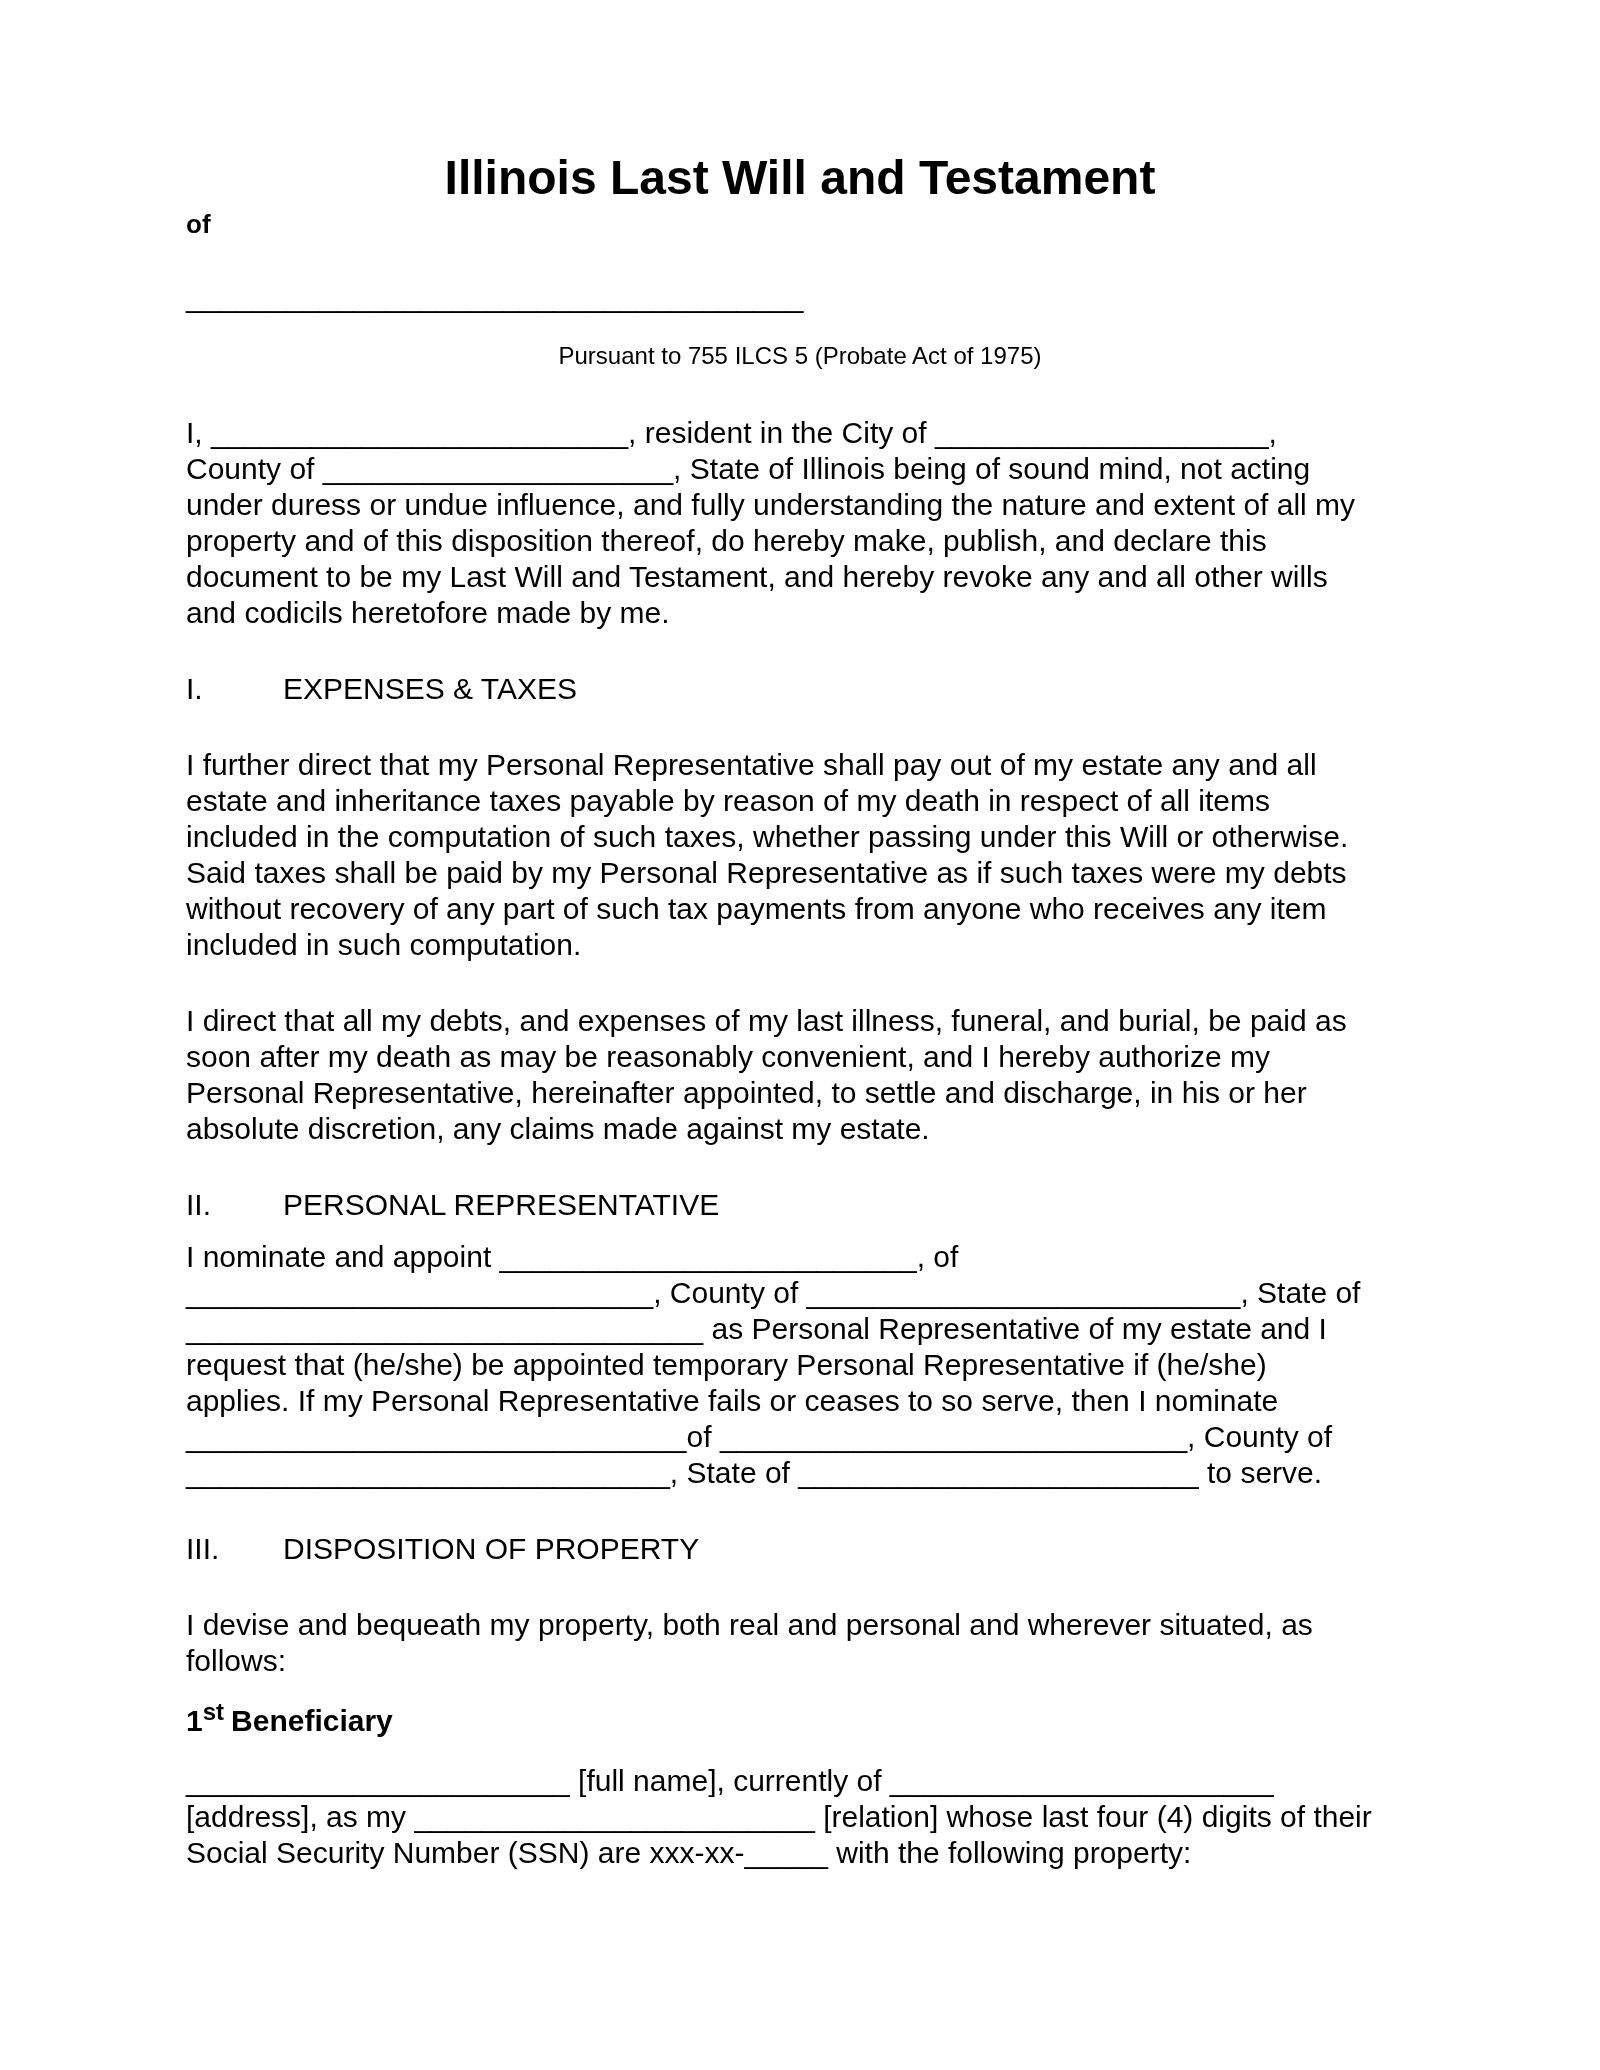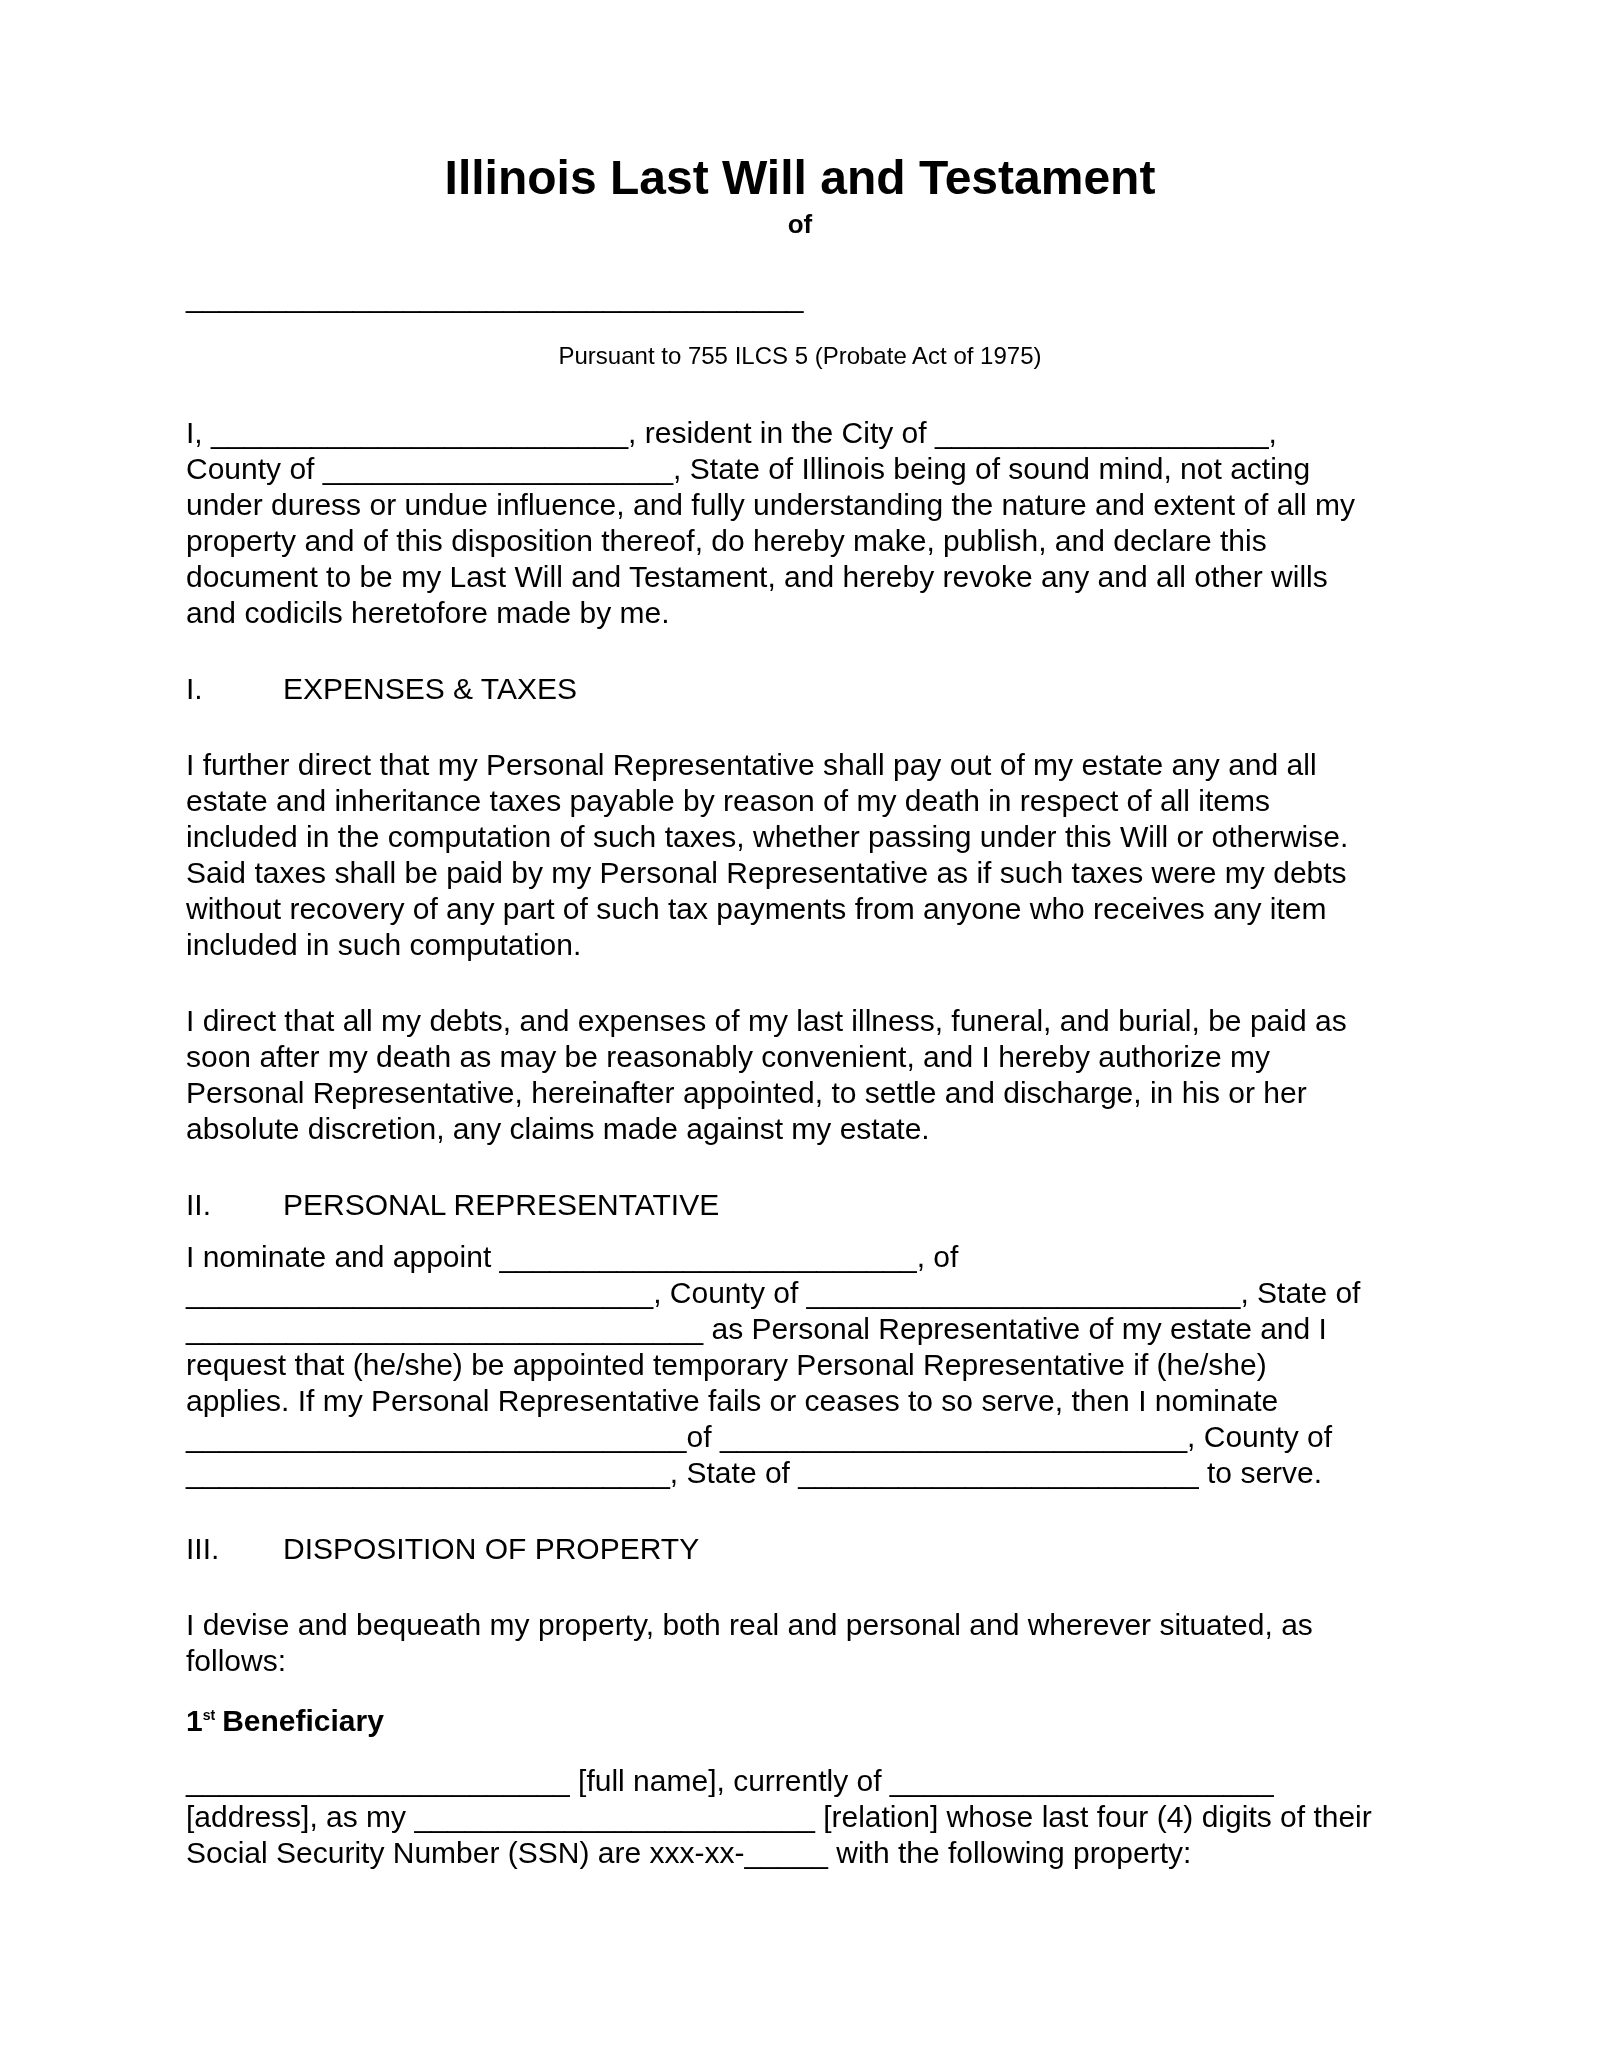--- a/index.html
+++ b/index.html
@@ -7,31 +7,31 @@
     position:relative;
     width:1600px;height:1902px;
     background:#ffffff;
     color:#000;
     font-family:"Liberation Sans",sans-serif;
     box-sizing:border-box;
     padding:150px 186px 0 186px;
     overflow:hidden;
   }
   .title{font-size:48px;font-weight:bold;text-align:center;line-height:55px;letter-spacing:0px;}
-  .of{font-size:26px;font-weight:bold;text-align:center;line-height:30px;margin-top:4px;}
+  .of{font-size:26px;font-weight:bold;text-align:left;line-height:30px;margin-top:4px;}
   .nameline{font-size:30px;text-align:left;line-height:36px;margin-top:40px;white-space:pre;}
   .pursuant{font-size:24px;text-align:center;line-height:30px;margin-top:26px;}
   .para{font-size:30px;line-height:36px;white-space:pre;}
   .p-open{margin-top:44px;}
   .mt40{margin-top:40px;}
   .mt16{margin-top:16px;}
   .sec-h{font-size:30px;font-weight:normal;line-height:36px;margin-top:40px;}
   .sec-h .num{display:inline-block;width:97px;}
   .benef-h{font-size:30px;font-weight:bold;line-height:36px;margin-top:24px;}
-  .benef-h sup{font-size:14px;line-height:0;}
+  .benef-h sup{font-size:24px;line-height:0;}
   .benef-h .lbl{margin-left:7px;}
   .benef-p{margin-top:24px;}
   .prop-line{margin-top:4px;font-size:30px;line-height:36px;white-space:pre;}
   .logo{position:relative;width:38px;height:48px;background:#050505;margin-top:15px;margin-left:10px;}
   .logo .fold-cut{position:absolute;top:0;right:0;width:0;height:0;border-top:14px solid #ffffff;border-left:14px solid transparent;}
   .logo .fold-flap{position:absolute;top:2px;right:2px;width:0;height:0;border-bottom:11px solid #050505;border-right:11px solid transparent;}
   .logo .e{position:absolute;left:0;right:0;top:9px;bottom:0;display:flex;align-items:center;justify-content:center;
            color:#ffffff;font-size:33px;font-weight:bold;font-family:"DejaVu Sans",sans-serif;}
 </style>
 </head>

